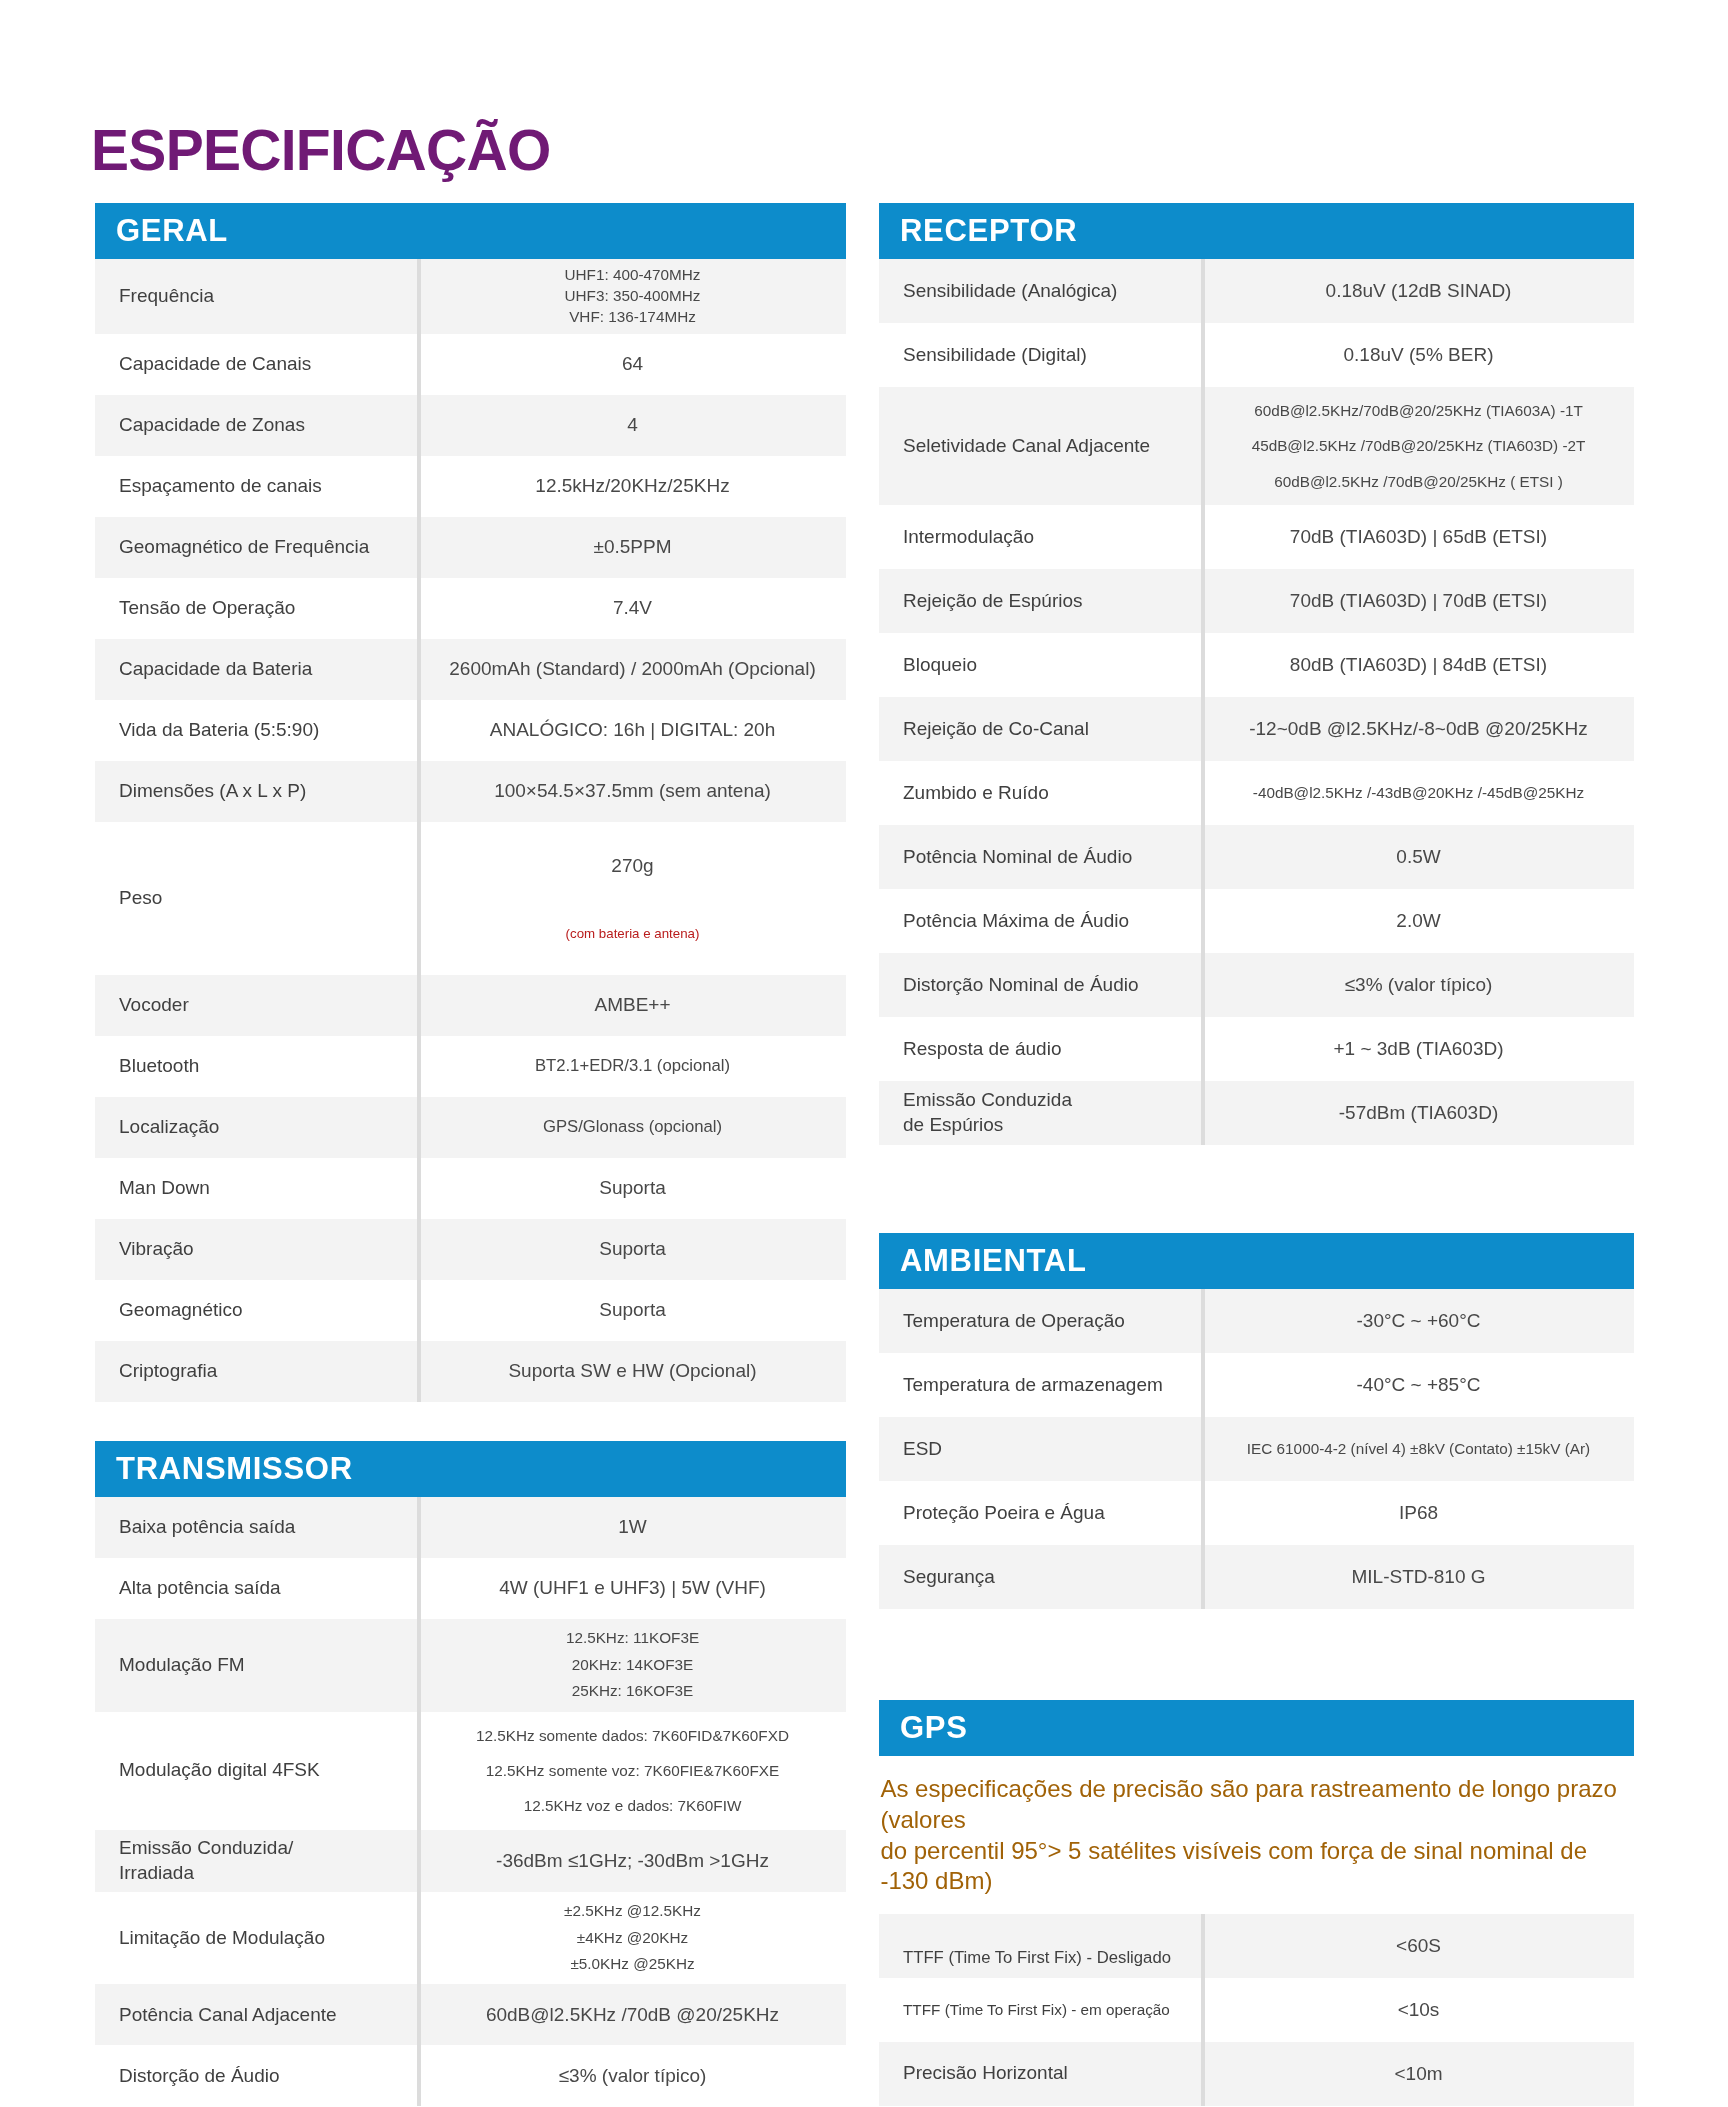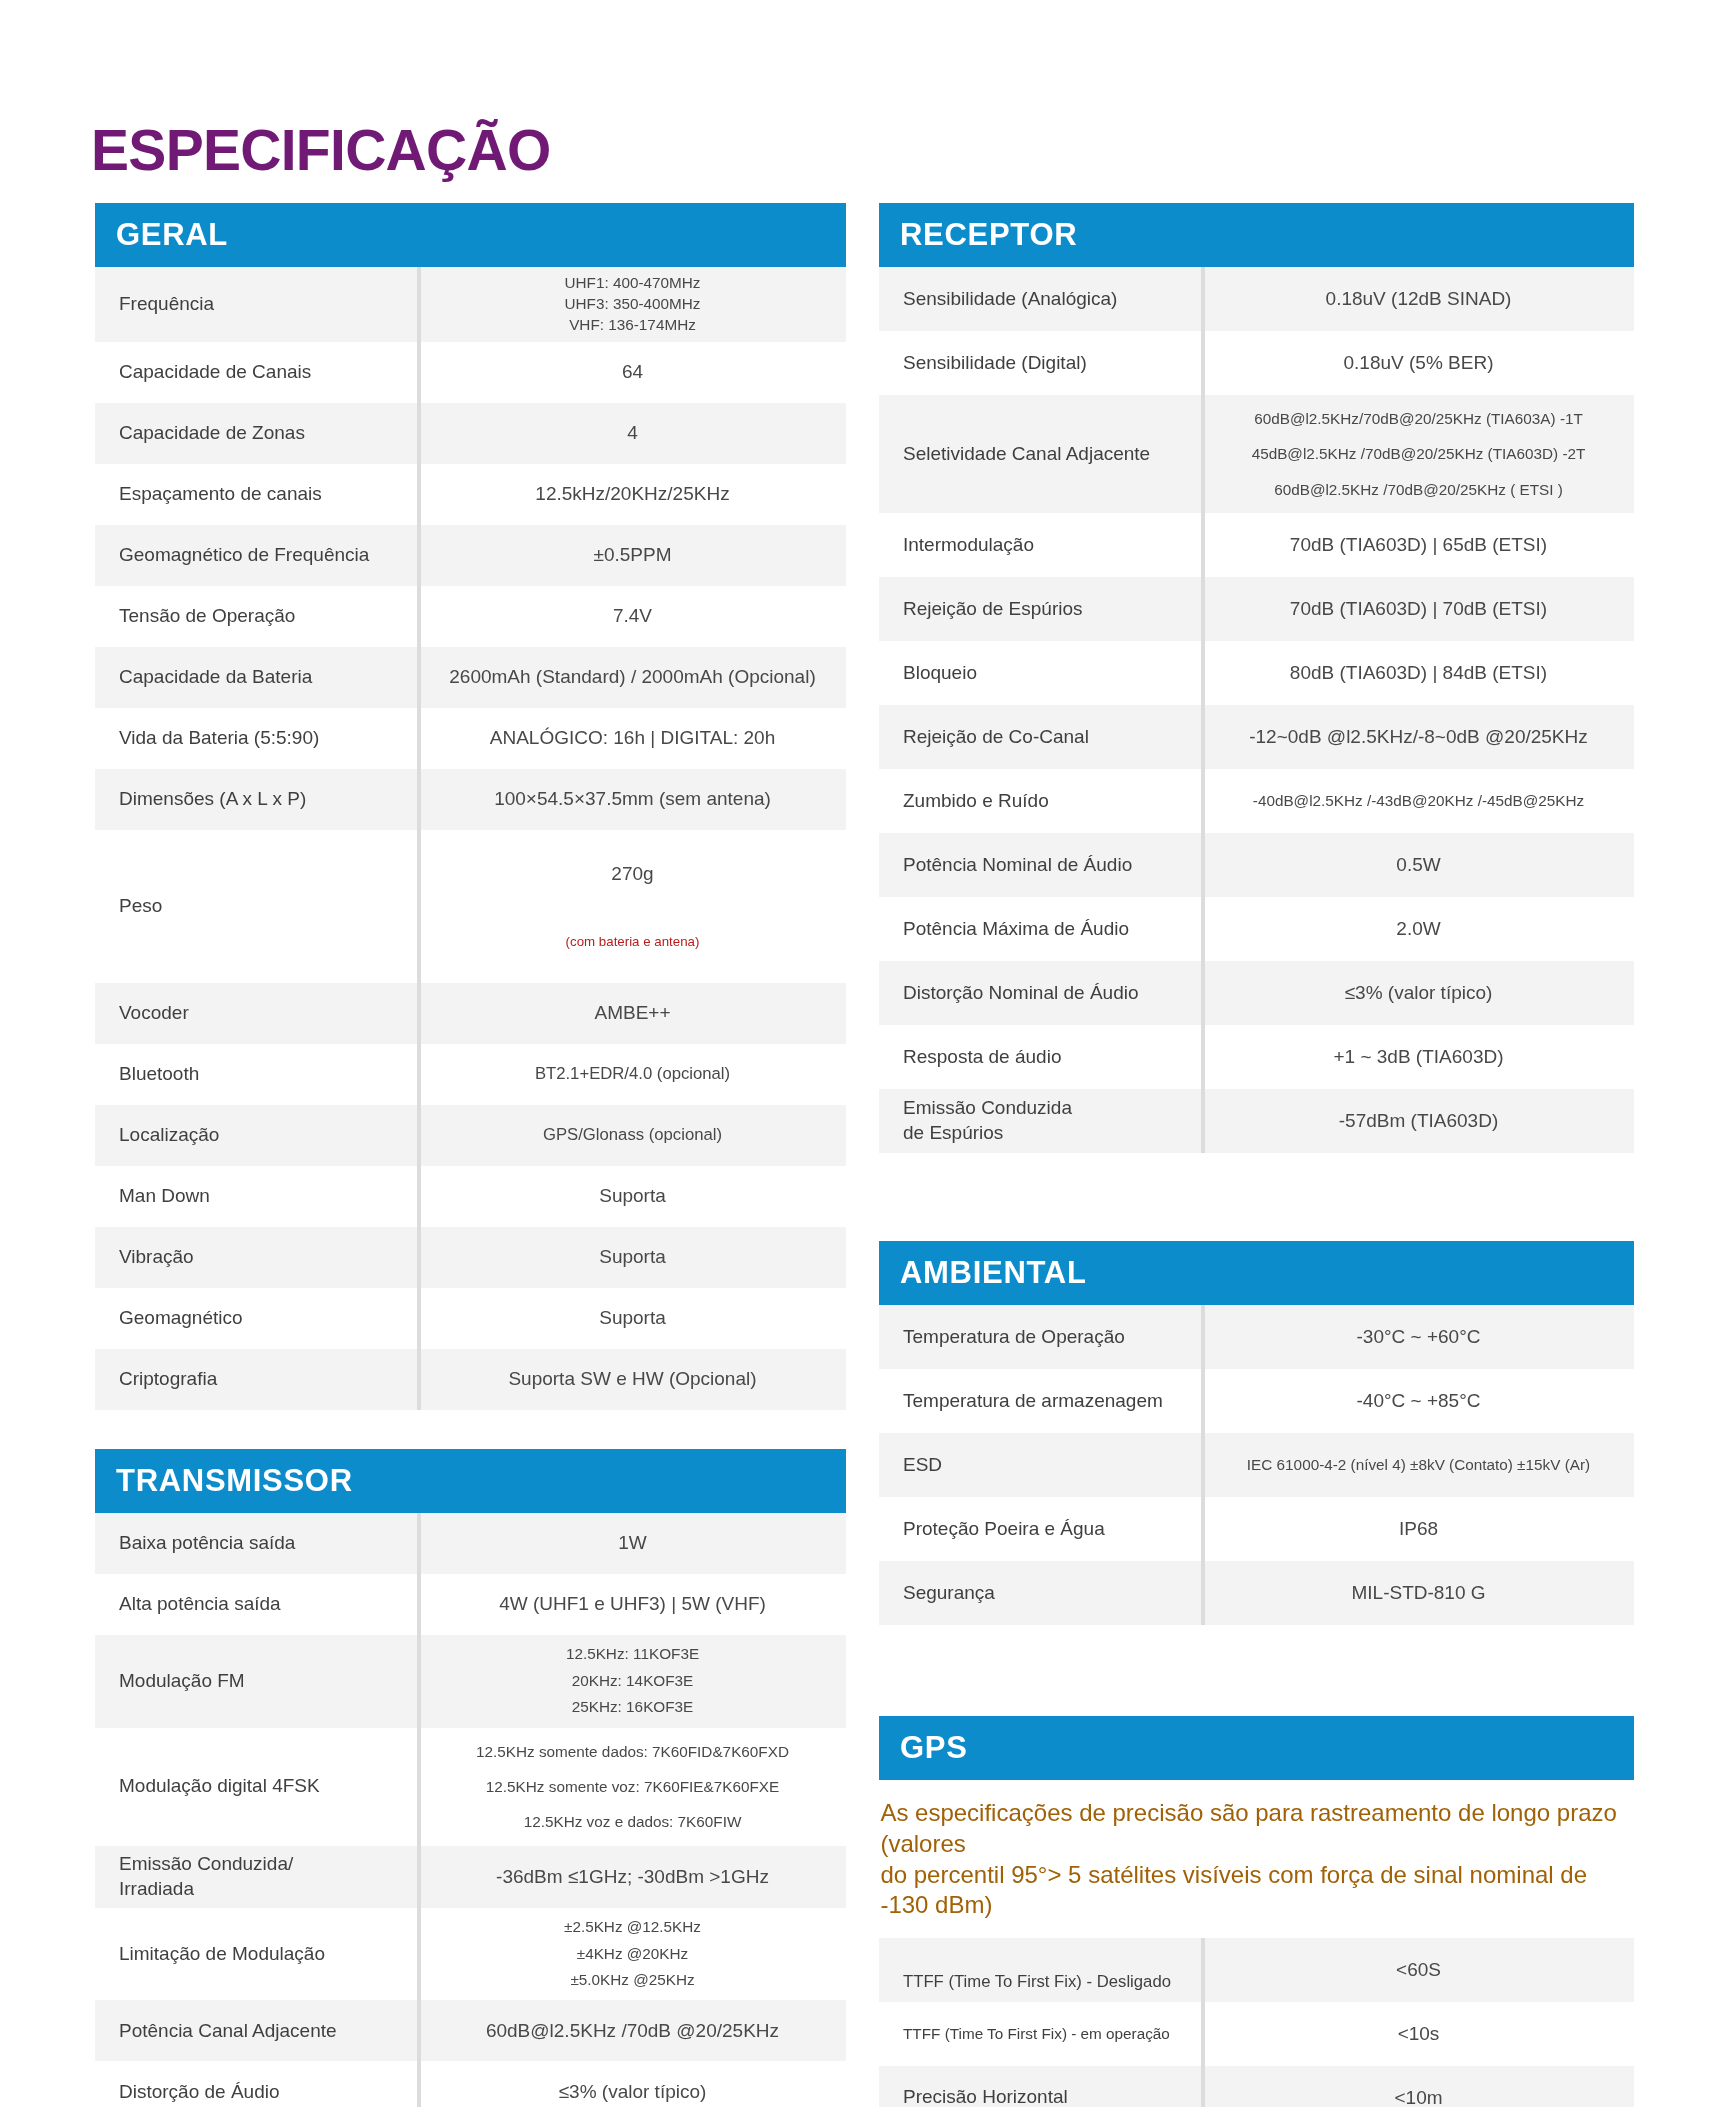--- a/index.html
+++ b/index.html
@@ -8,21 +8,21 @@
     font-family:"Liberation Sans",sans-serif;overflow:hidden;
   }
   .title{
     position:absolute;left:91px;top:117px;margin:0;
     font-size:57px;font-weight:bold;color:#701a75;letter-spacing:-0.7px;
   }
   .col{position:absolute;top:203px;}
   .col-left{left:95px;width:751px;}
   .col-right{left:879px;width:755px;}
   .bar{
-    height:64px;background:#0d8ccb;color:#ffffff;display:flex;align-items:center;
+    height:56px;background:#0d8ccb;color:#ffffff;display:flex;align-items:center;
     padding-left:21px;box-sizing:border-box;font-size:31px;font-weight:bold;letter-spacing:0.7px;
   }
   .tbody{position:relative;}
   .row{display:flex;align-items:center;min-height:61px;padding:6.3px 0;box-sizing:border-box;}
   .r92 .row{min-height:64px;}
   .row:nth-child(odd){background:#f3f3f3;}
   .divider{position:absolute;top:0;bottom:0;left:322px;width:3.5px;background:#dcdcdc;}
   .lbl{
     width:324px;box-sizing:border-box;padding:0 9.8px 0 24px;
     font-size:19px;color:#3f3f3f;line-height:1.3;white-space:pre-line;
@@ -99,21 +99,21 @@
           <div>270g</div>
           <div class="note">(com bateria e antena)</div>
         </div>
       </div>
       <div class="row">
         <div class="lbl">Vocoder</div>
         <div class="val">AMBE++</div>
       </div>
       <div class="row">
         <div class="lbl">Bluetooth</div>
-        <div class="val val-md">BT2.1+EDR/4.0 (opcional)</div>
+        <div class="val val-md">BT2.1+EDR/3.1 (opcional)</div>
       </div>
       <div class="row">
         <div class="lbl">Localização</div>
         <div class="val val-md">GPS/Glonass (opcional)</div>
       </div>
       <div class="row">
         <div class="lbl">Man Down</div>
         <div class="val">Suporta</div>
       </div>
       <div class="row">

